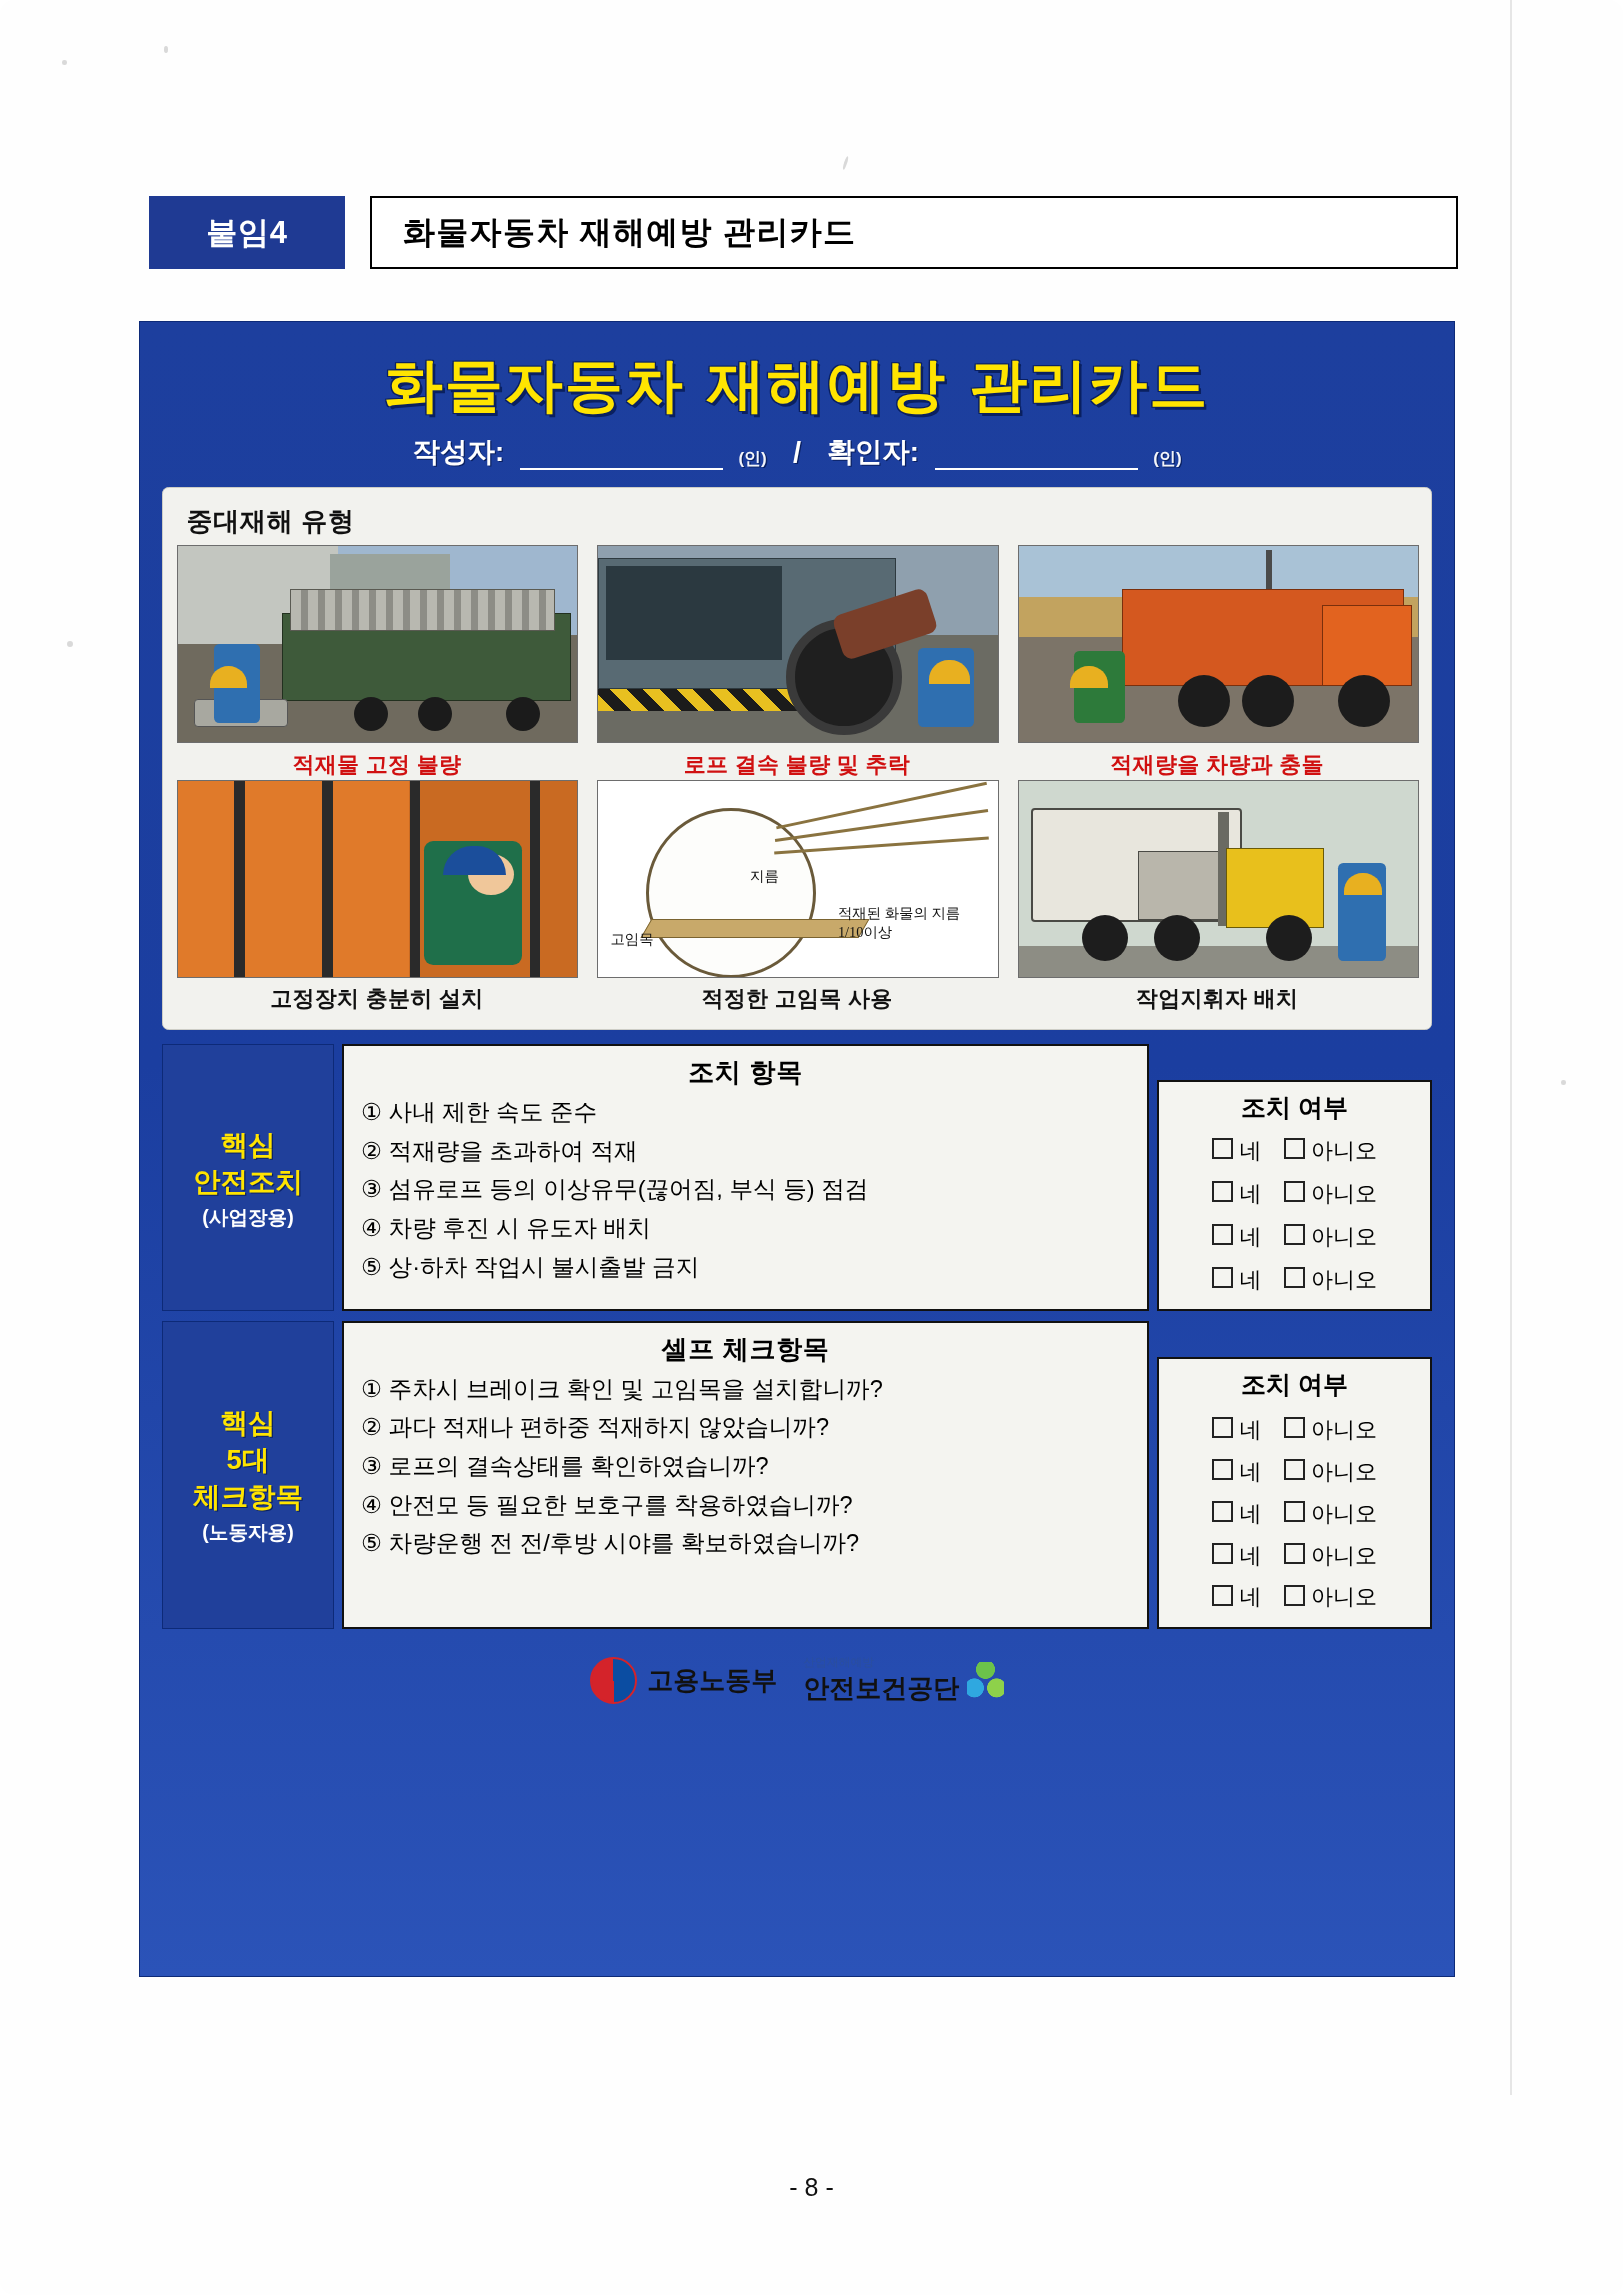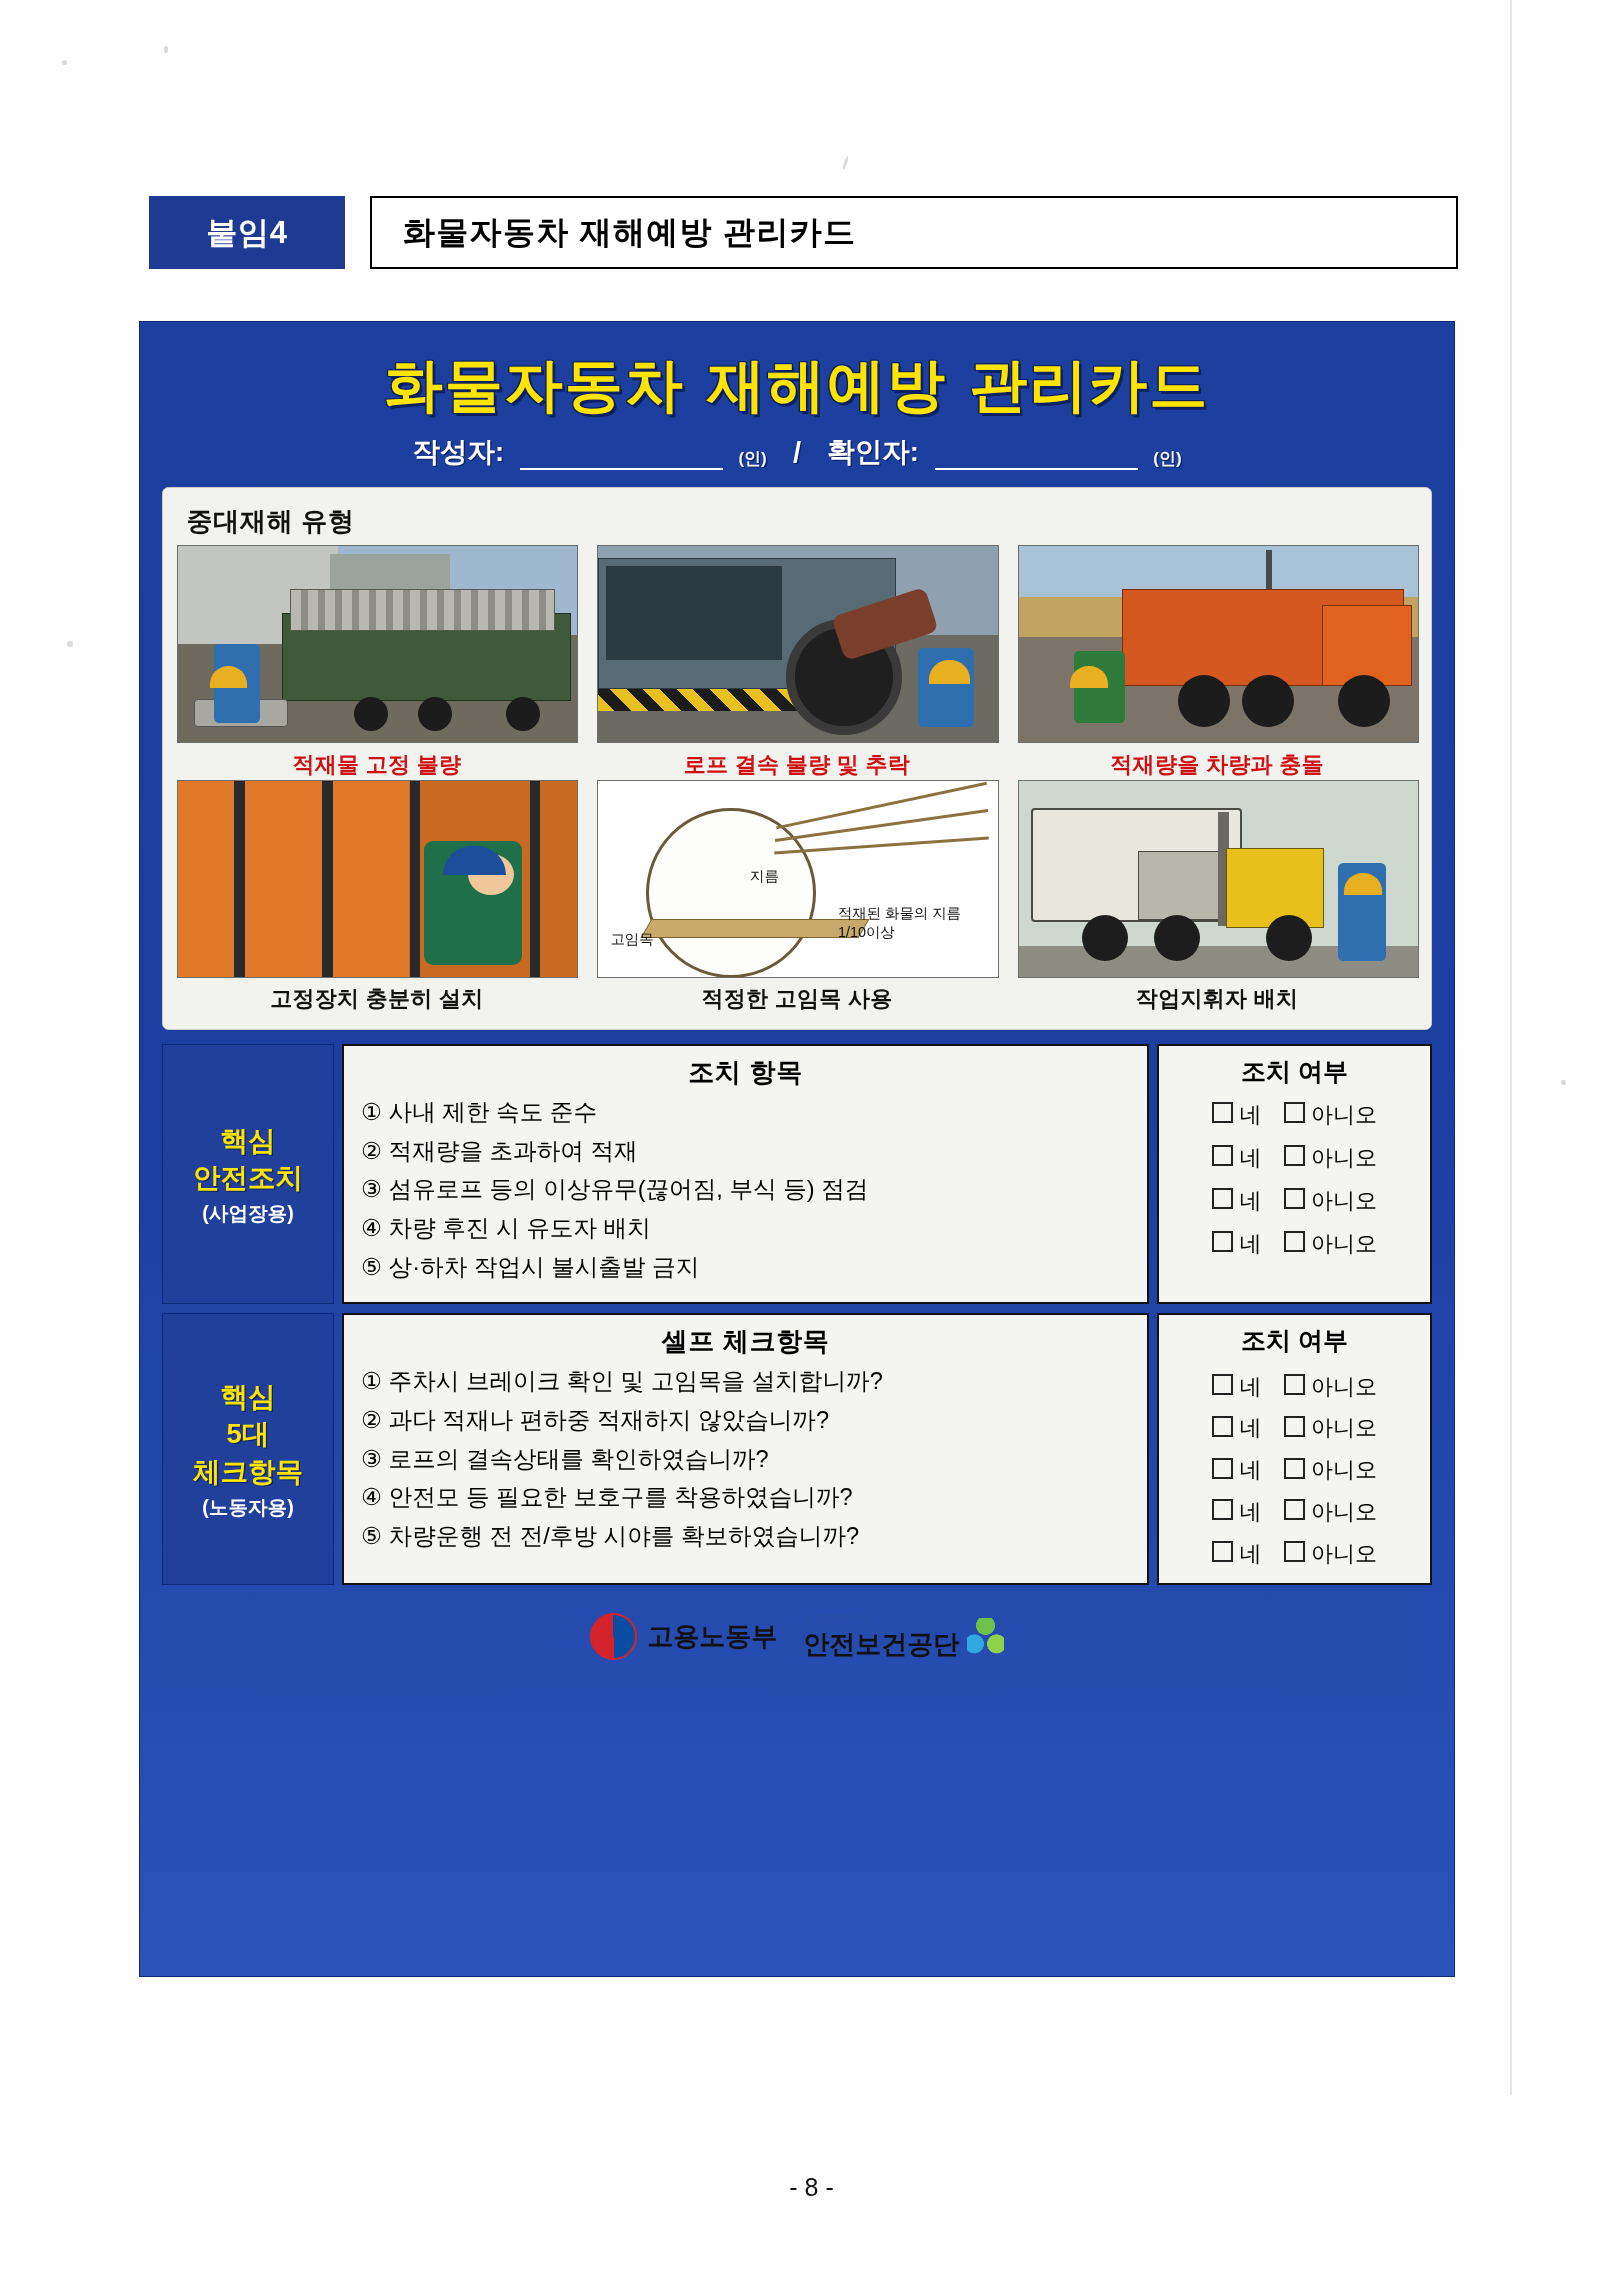--- a/index.html
+++ b/index.html
@@ -130,20 +130,21 @@
     justify-content: space-between;
   }
   .photo-cell { width: 32.2%; }
   .photo {
     width: 100%;
     height: 196px;
     border: 0.7px solid #6d6d6d;
     position: relative;
     overflow: hidden;
     background: #8a8a8a;
+    font-family: Liberation Serif, serif;
   }
   .photo-cap {
     text-align: center;
     margin-top: 6.5px;
     font-size: 22px;
     font-weight: bold;
     color: #d01010;
     letter-spacing: 0.3px;
   }
   .photo-cap.dark { color: #111; }
@@ -254,20 +255,21 @@
     margin: 0 0 9.2px 0;
     line-height: 1.25;
     white-space: nowrap;
   }
   .tright {
     width: 275px;
     background: #f4f4f0;
     border: 2px solid #111;
     padding: 6.5px 0 6.5px 0;
     box-sizing: border-box;
+    margin-top: 36px;
   }
   .tright h4 {
     margin: 2.6px 0 6.5px 0;
     text-align: center;
     font-size: 25px;
     font-weight: bold;
   }
   .ansrow {
     display: flex;
     justify-content: center;

